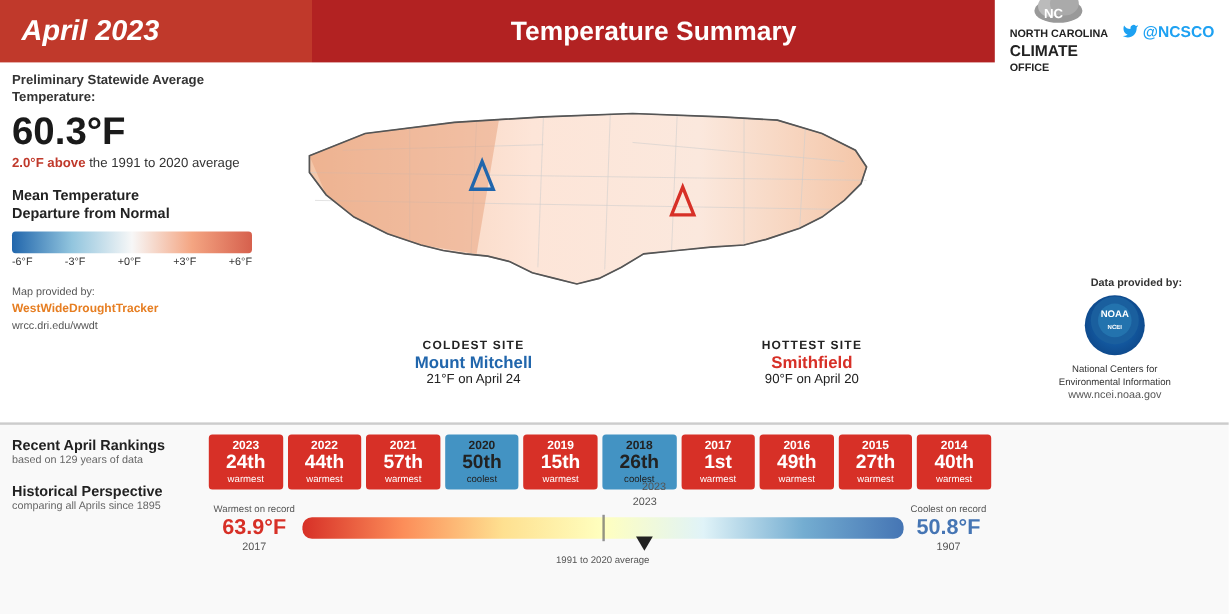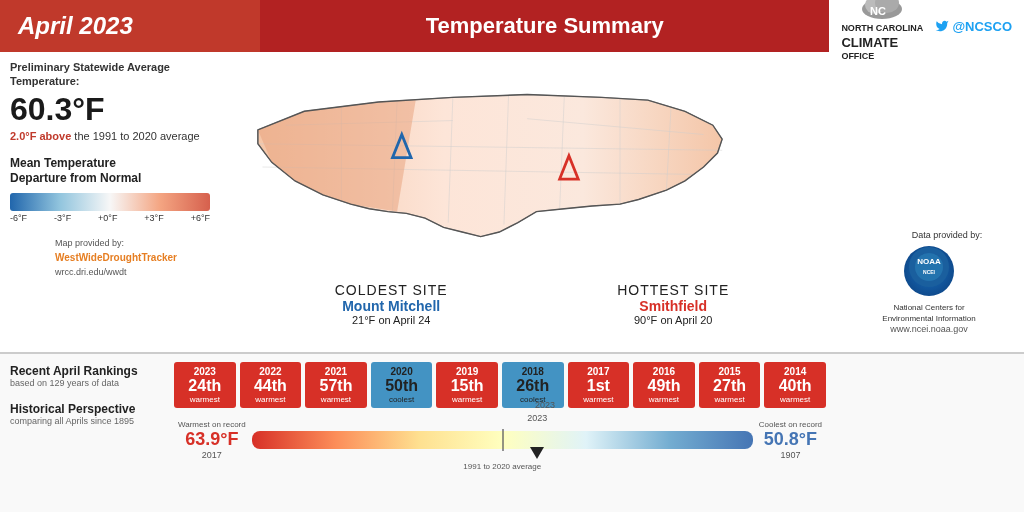--- a/index.html
+++ b/index.html
@@ -126,21 +126,20 @@
       font-size: 9px;
       color: #333;
       width: 200px;
       margin-top: 2px;
     }
     .map-credit {
       margin-top: 14px;
       font-size: 9px;
       color: #555;
       line-height: 1.5;
-      margin-left: 45px;
     }
     .map-credit a, .map-credit .link {
       color: #e67e22;
       font-weight: bold;
       font-size: 10px;
     }
 
     
     .map-area {
       flex: 1;
@@ -152,22 +151,22 @@
     .sites-row {
       display: flex;
       justify-content: space-around;
       margin-top: 6px;
       padding: 0 20px;
     }
     .site-box {
       text-align: center;
     }
     .site-label {
-      font-size: 14px;
-      font-weight: normal;
+      font-size: 10px;
+      font-weight: bold;
       text-transform: uppercase;
       letter-spacing: 1px;
       color: #222;
     }
     .site-name {
       font-size: 14px;
       font-weight: bold;
     }
     .site-name.cold { color: #2166ac; }
     .site-name.hot { color: #d73027; }
@@ -183,21 +182,21 @@
       align-items: center;
       justify-content: center;
       flex-direction: column;
       padding: 8px;
       font-size: 10px;
       color: #333;
       text-align: center;
     }
     .data-credit {
       font-size: 9px;
-      font-weight: normal;
+      font-weight: bold;
       color: #333;
       margin-bottom: 6px;
       margin-left: 36px;
     }
     .noaa-logo {
       width: 50px; height: 50px;
       border-radius: 50%;
       background: radial-gradient(circle, #1a6fbd, #0a3c7a);
       display: flex; align-items: flex-start; justify-content: center;
       color: #fff; font-size: 11px; font-weight: bold;

